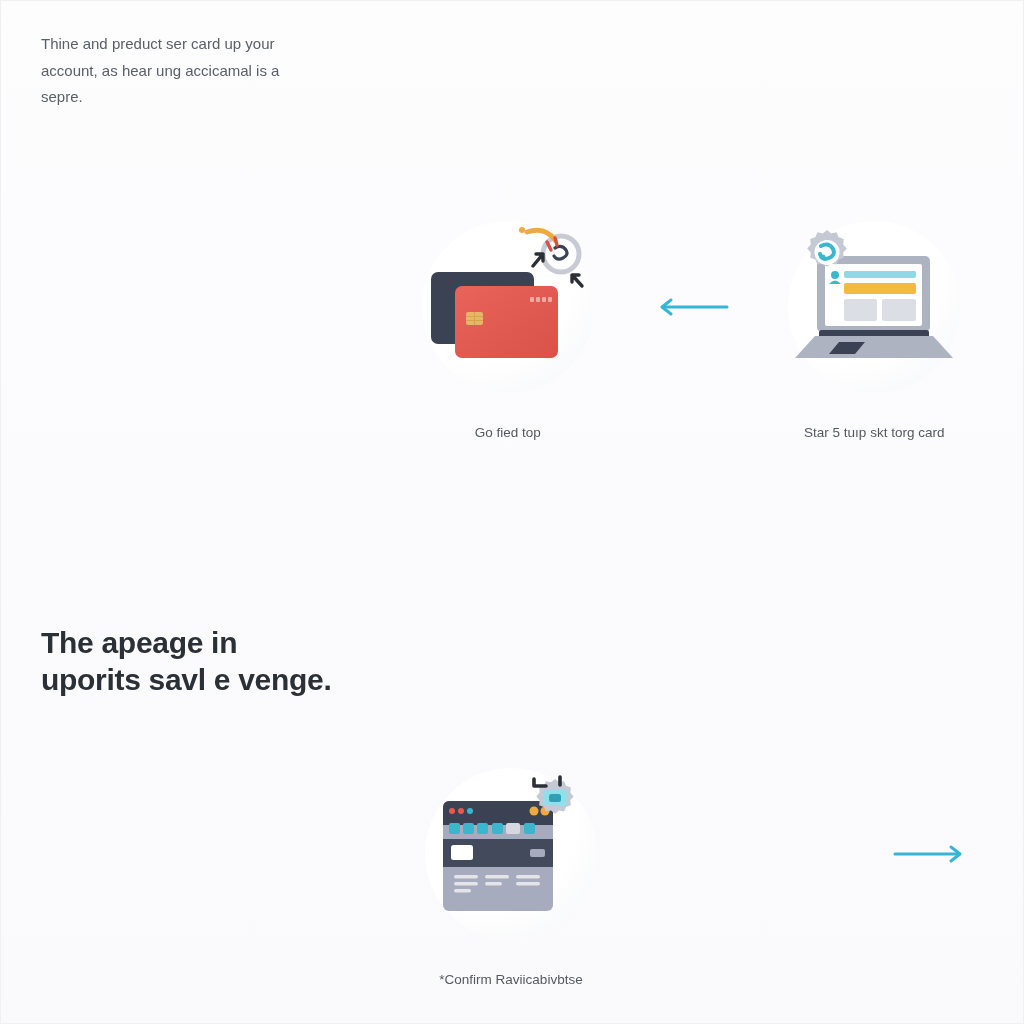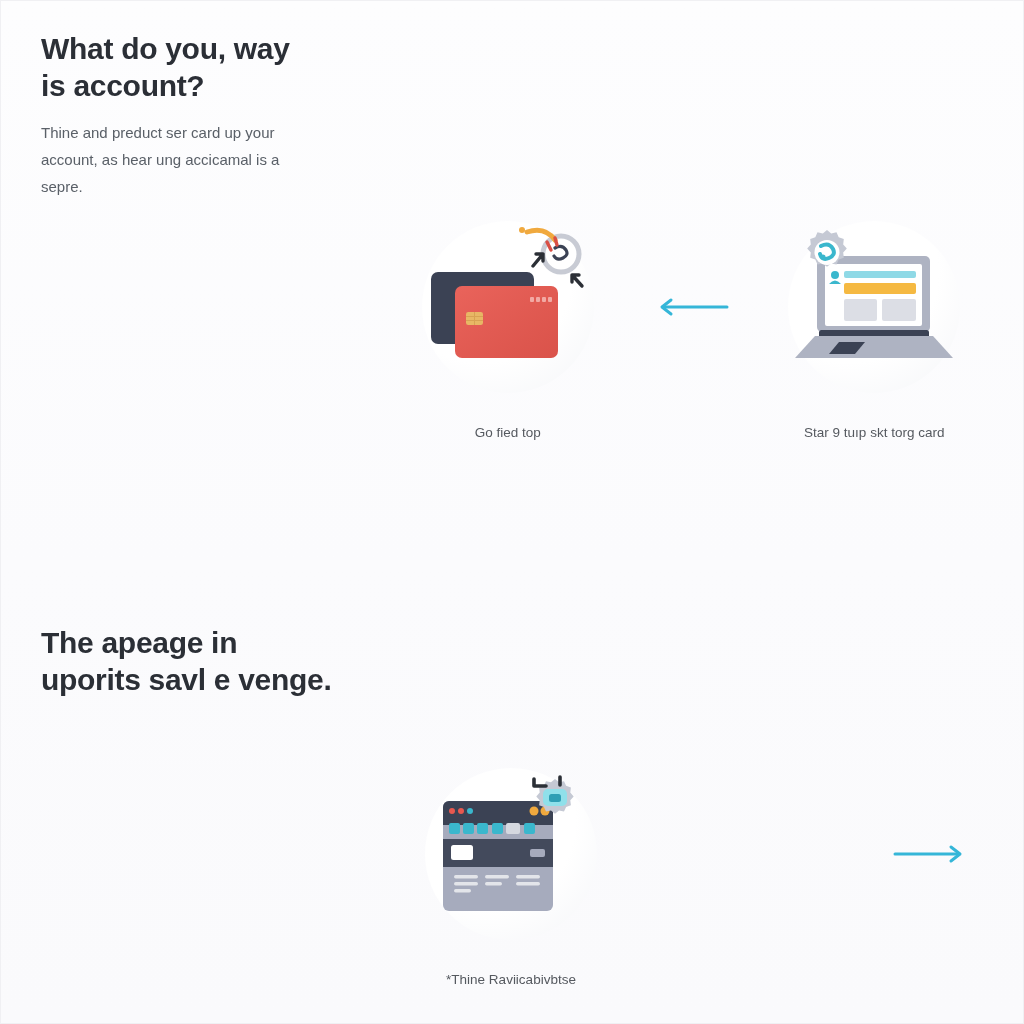--- a/index.html
+++ b/index.html
@@ -107,22 +107,20 @@
   [data-bind] { white-space: pre-line; }
 </style>
 </head>
 <body>
 
 <div class="page">
 
   <div class="section section-one">
 
     <div class="text-col" style="top:30px;">
-      <h2 class="heading" data-bind="sections.0.heading">What do you, way
-is account?</h2>
       <p class="body-text" data-bind="sections.0.body">Thine and preduct ser card up your
 account, as hear ung accicamal is a
 sepre.</p>
     </div>
 
     <div class="ill-row" style="top:213px;gap:28px;">
 
       <div class="ill-cell">
         <div class="disc-wrap">
           <div class="disc-tint"></div>
@@ -200,21 +198,21 @@
             <path d="M48 140 L58 128 L84 128 L74 140 Z" fill="#3b4254"></path>
 
             <g transform="translate(22,16)">
               <path d="M24 0 l4.2 3.4 5.3 -1.1 2.2 4.9 5.1 1.8 -0.6 5.4 3.6 4 -3.6 4 0.6 5.4 -5.1 1.8 -2.2 4.9 -5.3 -1.1 -4.2 3.4 -4.2 -3.4 -5.3 1.1 -2.2 -4.9 -5.1 -1.8 0.6 -5.4 -3.6 -4 3.6 -4 -0.6 -5.4 5.1 -1.8 2.2 -4.9 5.3 1.1 Z" fill="#c5c9d4"></path>
               <circle cx="24" cy="22.4" r="12.5" fill="#ffffff"></circle>
               <path d="M18 16 q8 -4 12 3 q3 6 -4 9 q-7 3 -9 -4" fill="none" stroke="#3ab7cd" stroke-width="4" stroke-linecap="round"></path>
               <circle cx="20" cy="27" r="2.6" fill="#3ab7cd"></circle>
             </g>
           </svg>
         </div>
-        <div class="caption" data-bind="sections.0.items.1.caption">Star 9 tuıp skt torg card</div>
+        <div class="caption" data-bind="sections.0.items.1.caption">Star 5 tuıp skt torg card</div>
       </div>
 
     </div>
   </div>
 
   <div class="section section-two">
 
     <div class="text-col" style="top:112px;">
       <h2 class="heading" data-bind="sections.1.heading">The apeage in
 uporits savl e venge.</h2>
@@ -264,21 +262,21 @@
 
             <g transform="translate(114,16)">
               <path d="M23 2 l4 3.2 5 -1 2.1 4.6 4.8 1.7 -0.6 5.1 3.4 3.8 -3.4 3.8 0.6 5.1 -4.8 1.7 -2.1 4.6 -5 -1 -4 3.2 -4 -3.2 -5 1 -2.1 -4.6 -4.8 -1.7 0.6 -5.1 -3.4 -3.8 3.4 -3.8 -0.6 -5.1 4.8 -1.7 2.1 -4.6 5 1 Z" fill="#c5c9d4"></path>
               <rect x="11" y="12" width="24" height="17" rx="5" fill="#8fe0ea"></rect>
               <rect x="17" y="17" width="12" height="8" rx="2.5" fill="#2e9fb5"></rect>
               <path d="M2 2 L2 9 L14 9" fill="none" stroke="#2b2f36" stroke-width="3.6" stroke-linecap="round" stroke-linejoin="round"></path>
               <path d="M28 0 L28 8" stroke="#2b2f36" stroke-width="3.6" stroke-linecap="round"></path>
             </g>
           </svg>
         </div>
-        <div class="caption" data-bind="sections.1.items.0.caption">*Thine Raviicabivbtse</div>
+        <div class="caption" data-bind="sections.1.items.0.caption">*Confirm Raviicabivbtse</div>
       </div>
 
       <div class="arrow-cell">
         <svg width="80" height="24" viewBox="0 0 80 24">
           <line x1="4" y1="12" x2="68" y2="12" stroke="#35b6d8" stroke-width="3" stroke-linecap="round"></line>
           <path d="M60 5 L69 12 L60 19" fill="none" stroke="#35b6d8" stroke-width="3" stroke-linecap="round" stroke-linejoin="round"></path>
         </svg>
       </div>
 
 

